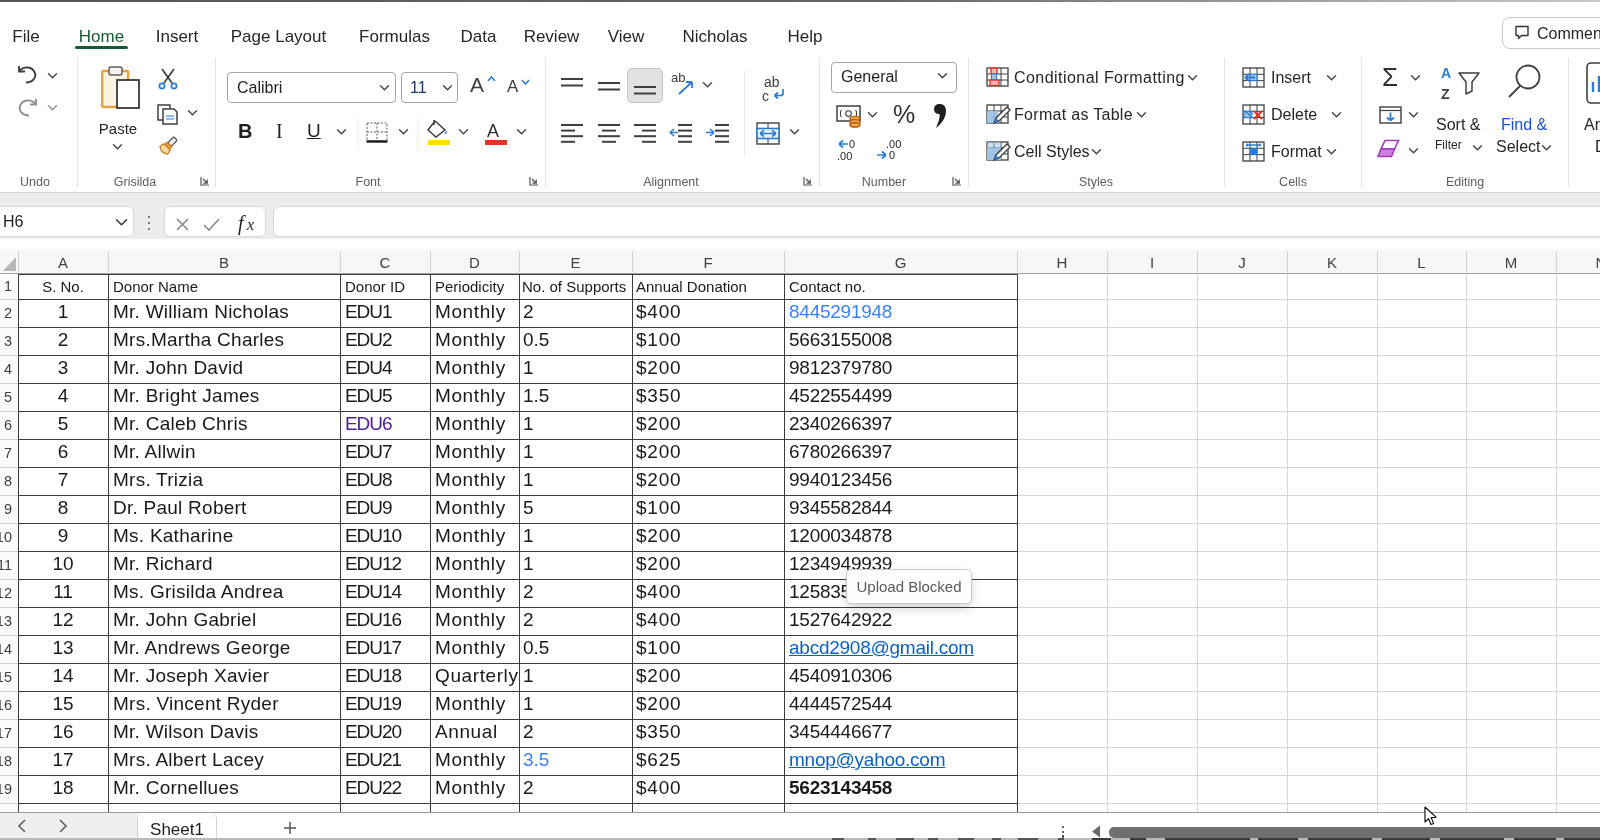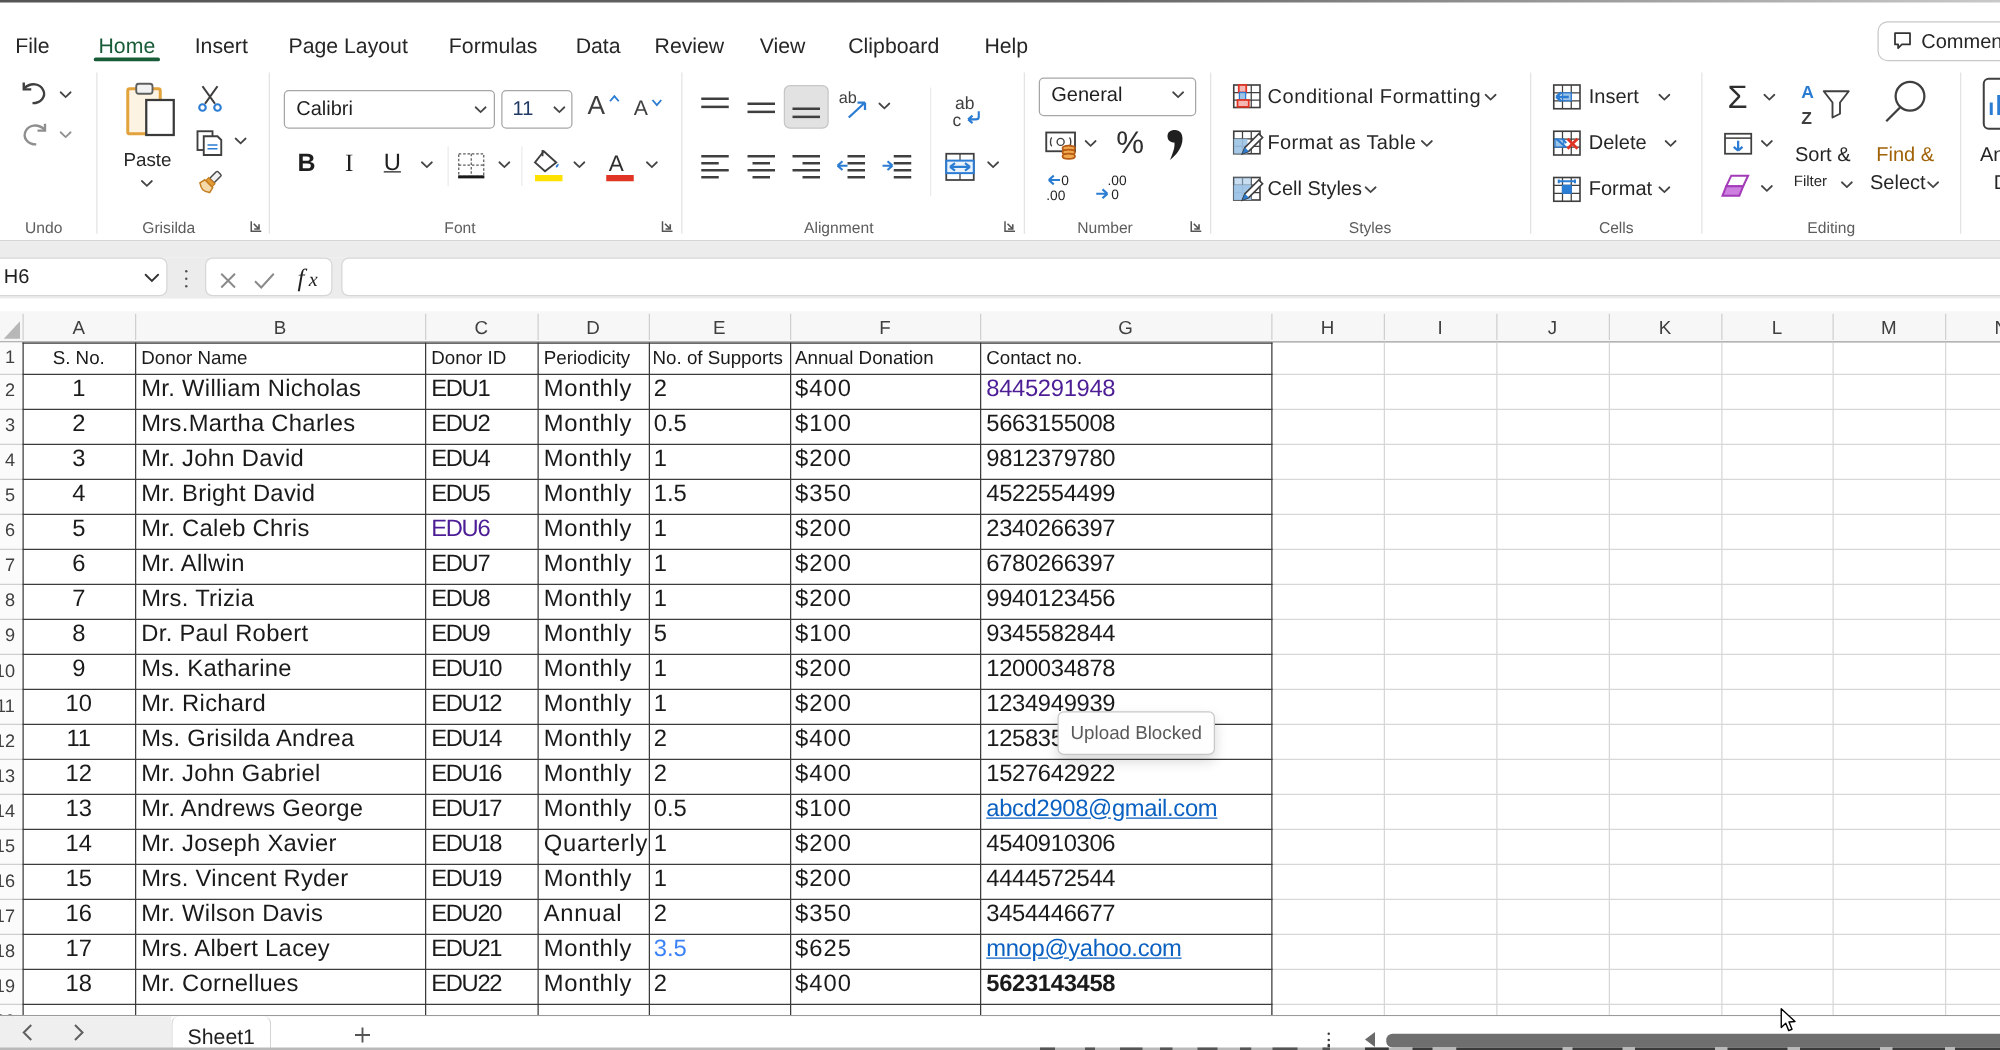--- a/index.html
+++ b/index.html
@@ -3,21 +3,21 @@
 <div style="position:relative;width:1600px;height:840px;overflow:hidden;background:#ffffff;font-family:'Liberation Sans',sans-serif;">
 <div style="position:absolute;left:0px;top:0px;width:1600px;height:1.5px;background:linear-gradient(90deg,#555 0%,#666 55%,#c9c9c9 100%);"></div>
 <div style="position:absolute;left:26px;top:28px;font-family:'Liberation Sans',sans-serif;font-size:17px;color:#262626;font-weight:letter-spacing:0.5px;;white-space:nowrap;line-height:1;transform:translateX(-50%);">File</div>
 <div style="position:absolute;left:101.5px;top:28px;font-family:'Liberation Sans',sans-serif;font-size:17px;color:#185c37;font-weight:letter-spacing:0.5px;;white-space:nowrap;line-height:1;transform:translateX(-50%);">Home</div>
 <div style="position:absolute;left:177px;top:28px;font-family:'Liberation Sans',sans-serif;font-size:17px;color:#262626;font-weight:letter-spacing:0.5px;;white-space:nowrap;line-height:1;transform:translateX(-50%);">Insert</div>
 <div style="position:absolute;left:278.5px;top:28px;font-family:'Liberation Sans',sans-serif;font-size:17px;color:#262626;font-weight:letter-spacing:0.5px;;white-space:nowrap;line-height:1;transform:translateX(-50%);">Page Layout</div>
 <div style="position:absolute;left:394.5px;top:28px;font-family:'Liberation Sans',sans-serif;font-size:17px;color:#262626;font-weight:letter-spacing:0.5px;;white-space:nowrap;line-height:1;transform:translateX(-50%);">Formulas</div>
 <div style="position:absolute;left:478.5px;top:28px;font-family:'Liberation Sans',sans-serif;font-size:17px;color:#262626;font-weight:letter-spacing:0.5px;;white-space:nowrap;line-height:1;transform:translateX(-50%);">Data</div>
 <div style="position:absolute;left:551.5px;top:28px;font-family:'Liberation Sans',sans-serif;font-size:17px;color:#262626;font-weight:letter-spacing:0.5px;;white-space:nowrap;line-height:1;transform:translateX(-50%);">Review</div>
 <div style="position:absolute;left:626px;top:28px;font-family:'Liberation Sans',sans-serif;font-size:17px;color:#262626;font-weight:letter-spacing:0.5px;;white-space:nowrap;line-height:1;transform:translateX(-50%);">View</div>
-<div style="position:absolute;left:715px;top:28px;font-family:'Liberation Sans',sans-serif;font-size:17px;color:#262626;font-weight:letter-spacing:0.5px;;white-space:nowrap;line-height:1;transform:translateX(-50%);">Clipboard</div>
+<div style="position:absolute;left:715px;top:28px;font-family:'Liberation Sans',sans-serif;font-size:17px;color:#262626;font-weight:letter-spacing:0.5px;;white-space:nowrap;line-height:1;transform:translateX(-50%);">Nicholas</div>
 <div style="position:absolute;left:805px;top:28px;font-family:'Liberation Sans',sans-serif;font-size:17px;color:#262626;font-weight:letter-spacing:0.5px;;white-space:nowrap;line-height:1;transform:translateX(-50%);">Help</div>
 <div style="position:absolute;left:75px;top:46px;width:53px;height:3px;background:#185c37;border-radius:2px;"></div>
 <div style="position:absolute;left:1502px;top:17px;width:120px;height:32px;border:1px solid #c8c8c8;border-radius:8px;background:#fff;"></div>
 <svg style="position:absolute;left:1514px;top:25px;overflow:visible" width="16" height="15" viewBox="0 0 16 15">
       <path d="M2 1.5 H14 V10.5 H7.5 L4.5 13.5 V10.5 H2 Z" stroke="#333" stroke-width="1.4" fill="none" stroke-linejoin="round"></path>
     </svg>
 <div style="position:absolute;left:1537px;top:26px;font-family:'Liberation Sans',sans-serif;font-size:16px;color:#262626;font-weight:400;white-space:nowrap;line-height:1;">Comments</div>
 <div style="position:absolute;left:77px;top:58px;width:1px;height:129px;background:#e3e3e3;"></div>
 <div style="position:absolute;left:215px;top:58px;width:1px;height:129px;background:#e3e3e3;"></div>
 <div style="position:absolute;left:545px;top:58px;width:1px;height:129px;background:#e3e3e3;"></div>
@@ -336,21 +336,21 @@
     </svg>
 <div style="position:absolute;left:1436px;top:117px;font-family:'Liberation Sans',sans-serif;font-size:16px;color:#262626;font-weight:400;white-space:nowrap;line-height:1;">Sort &amp;</div>
 <div style="position:absolute;left:1435px;top:139px;font-family:'Liberation Sans',sans-serif;font-size:12px;color:#262626;font-weight:400;white-space:nowrap;line-height:1;">Filter</div>
 <svg style="position:absolute;left:1473px;top:145px;overflow:visible" width="9" height="6" viewBox="0 0 9 6">
       <path d="M0.5 0.8 L4.5 4.68 L8.5 0.8" stroke="#444" stroke-width="1.4" fill="none" stroke-linecap="round"></path>
     </svg>
 <svg style="position:absolute;left:1507px;top:64px;overflow:visible" width="36" height="36" viewBox="0 0 36 36">
       <circle cx="21" cy="13" r="11.5" stroke="#3f3f3f" stroke-width="1.8" fill="none"></circle>
       <path d="M13 22 L2 33" stroke="#3f3f3f" stroke-width="1.8"></path>
     </svg>
-<div style="position:absolute;left:1501px;top:117px;font-family:'Liberation Sans',sans-serif;font-size:16px;color:#a16207;font-weight:400;white-space:nowrap;line-height:1;">Find &amp;</div>
+<div style="position:absolute;left:1501px;top:117px;font-family:'Liberation Sans',sans-serif;font-size:16px;color:#1d4ed8;font-weight:400;white-space:nowrap;line-height:1;">Find &amp;</div>
 <div style="position:absolute;left:1496px;top:139px;font-family:'Liberation Sans',sans-serif;font-size:16px;color:#262626;font-weight:400;white-space:nowrap;line-height:1;">Select</div>
 <svg style="position:absolute;left:1542px;top:145px;overflow:visible" width="9" height="6" viewBox="0 0 9 6">
       <path d="M0.5 0.8 L4.5 4.68 L8.5 0.8" stroke="#444" stroke-width="1.4" fill="none" stroke-linecap="round"></path>
     </svg>
 <div style="position:absolute;left:1465px;top:176px;font-family:'Liberation Sans',sans-serif;font-size:12.5px;color:#5d5d5d;font-weight:400;white-space:nowrap;line-height:1;transform:translateX(-50%);">Editing</div>
 <svg style="position:absolute;left:1586px;top:62px;overflow:visible" width="30" height="44" viewBox="0 0 30 44">
       <rect x="1" y="1" width="28" height="40" rx="4" fill="#fff" stroke="#3f3f3f" stroke-width="1.6"></rect>
       <path d="M7 30 V20 M13 30 V14 M19 30 V23" stroke="#2b7cd3" stroke-width="2.4"></path>
     </svg>
 <div style="position:absolute;left:1584px;top:117px;font-family:'Liberation Sans',sans-serif;font-size:16px;color:#262626;font-weight:400;white-space:nowrap;line-height:1;">Analyze</div>
@@ -508,37 +508,37 @@
 <div style="position:absolute;left:435px;top:278.5px;font-family:'Liberation Sans',sans-serif;font-size:15px;color:#1a1a1a;font-weight:400;white-space:nowrap;line-height:1;">Periodicity</div>
 <div style="position:absolute;left:522px;top:278.5px;font-family:'Liberation Sans',sans-serif;font-size:15px;color:#1a1a1a;font-weight:400;white-space:nowrap;line-height:1;">No. of Supports</div>
 <div style="position:absolute;left:636px;top:278.5px;font-family:'Liberation Sans',sans-serif;font-size:15px;color:#1a1a1a;font-weight:400;white-space:nowrap;line-height:1;">Annual Donation</div>
 <div style="position:absolute;left:789px;top:278.5px;font-family:'Liberation Sans',sans-serif;font-size:15px;color:#1a1a1a;font-weight:400;white-space:nowrap;line-height:1;">Contact no.</div>
 <div style="position:absolute;left:63px;top:302px;font-family:'Liberation Sans',sans-serif;font-size:19px;color:#1a1a1a;font-weight:400;white-space:nowrap;line-height:1;transform:translateX(-50%);">1</div>
 <div style="position:absolute;left:113px;top:302px;font-family:'Liberation Sans',sans-serif;font-size:19px;color:#1a1a1a;font-weight:400;white-space:nowrap;line-height:1;letter-spacing:0.25px;">Mr. William Nicholas</div>
 <div style="position:absolute;left:345px;top:302px;font-family:'Liberation Sans',sans-serif;font-size:19px;color:#1a1a1a;font-weight:400;white-space:nowrap;line-height:1;letter-spacing:-1.05px;">EDU1</div>
 <div style="position:absolute;left:435px;top:302px;font-family:'Liberation Sans',sans-serif;font-size:19px;color:#1a1a1a;font-weight:400;white-space:nowrap;line-height:1;letter-spacing:0.6px;">Monthly</div>
 <div style="position:absolute;left:523px;top:302px;font-family:'Liberation Sans',sans-serif;font-size:19px;color:#1a1a1a;font-weight:400;white-space:nowrap;line-height:1;">2</div>
 <div style="position:absolute;left:636px;top:302px;font-family:'Liberation Sans',sans-serif;font-size:19px;color:#1a1a1a;font-weight:400;white-space:nowrap;line-height:1;letter-spacing:0.8px;">$400</div>
-<div style="position:absolute;left:789px;top:302px;font-family:'Liberation Sans',sans-serif;font-size:19px;color:#4c1d95;font-weight:400;white-space:nowrap;line-height:1;letter-spacing:-0.25px;">8445291948</div>
+<div style="position:absolute;left:789px;top:302px;font-family:'Liberation Sans',sans-serif;font-size:19px;color:#3b82f6;font-weight:400;white-space:nowrap;line-height:1;letter-spacing:-0.25px;">8445291948</div>
 <div style="position:absolute;left:63px;top:330px;font-family:'Liberation Sans',sans-serif;font-size:19px;color:#1a1a1a;font-weight:400;white-space:nowrap;line-height:1;transform:translateX(-50%);">2</div>
 <div style="position:absolute;left:113px;top:330px;font-family:'Liberation Sans',sans-serif;font-size:19px;color:#1a1a1a;font-weight:400;white-space:nowrap;line-height:1;letter-spacing:0.25px;">Mrs.Martha Charles</div>
 <div style="position:absolute;left:345px;top:330px;font-family:'Liberation Sans',sans-serif;font-size:19px;color:#1a1a1a;font-weight:400;white-space:nowrap;line-height:1;letter-spacing:-1.05px;">EDU2</div>
 <div style="position:absolute;left:435px;top:330px;font-family:'Liberation Sans',sans-serif;font-size:19px;color:#1a1a1a;font-weight:400;white-space:nowrap;line-height:1;letter-spacing:0.6px;">Monthly</div>
 <div style="position:absolute;left:523px;top:330px;font-family:'Liberation Sans',sans-serif;font-size:19px;color:#1a1a1a;font-weight:400;white-space:nowrap;line-height:1;">0.5</div>
 <div style="position:absolute;left:636px;top:330px;font-family:'Liberation Sans',sans-serif;font-size:19px;color:#1a1a1a;font-weight:400;white-space:nowrap;line-height:1;letter-spacing:0.8px;">$100</div>
 <div style="position:absolute;left:789px;top:330px;font-family:'Liberation Sans',sans-serif;font-size:19px;color:#1a1a1a;font-weight:400;white-space:nowrap;line-height:1;letter-spacing:-0.25px;">5663155008</div>
 <div style="position:absolute;left:63px;top:358px;font-family:'Liberation Sans',sans-serif;font-size:19px;color:#1a1a1a;font-weight:400;white-space:nowrap;line-height:1;transform:translateX(-50%);">3</div>
 <div style="position:absolute;left:113px;top:358px;font-family:'Liberation Sans',sans-serif;font-size:19px;color:#1a1a1a;font-weight:400;white-space:nowrap;line-height:1;letter-spacing:0.25px;">Mr. John David</div>
 <div style="position:absolute;left:345px;top:358px;font-family:'Liberation Sans',sans-serif;font-size:19px;color:#1a1a1a;font-weight:400;white-space:nowrap;line-height:1;letter-spacing:-1.05px;">EDU4</div>
 <div style="position:absolute;left:435px;top:358px;font-family:'Liberation Sans',sans-serif;font-size:19px;color:#1a1a1a;font-weight:400;white-space:nowrap;line-height:1;letter-spacing:0.6px;">Monthly</div>
 <div style="position:absolute;left:523px;top:358px;font-family:'Liberation Sans',sans-serif;font-size:19px;color:#1a1a1a;font-weight:400;white-space:nowrap;line-height:1;">1</div>
 <div style="position:absolute;left:636px;top:358px;font-family:'Liberation Sans',sans-serif;font-size:19px;color:#1a1a1a;font-weight:400;white-space:nowrap;line-height:1;letter-spacing:0.8px;">$200</div>
 <div style="position:absolute;left:789px;top:358px;font-family:'Liberation Sans',sans-serif;font-size:19px;color:#1a1a1a;font-weight:400;white-space:nowrap;line-height:1;letter-spacing:-0.25px;">9812379780</div>
 <div style="position:absolute;left:63px;top:386px;font-family:'Liberation Sans',sans-serif;font-size:19px;color:#1a1a1a;font-weight:400;white-space:nowrap;line-height:1;transform:translateX(-50%);">4</div>
-<div style="position:absolute;left:113px;top:386px;font-family:'Liberation Sans',sans-serif;font-size:19px;color:#1a1a1a;font-weight:400;white-space:nowrap;line-height:1;letter-spacing:0.25px;">Mr. Bright David</div>
+<div style="position:absolute;left:113px;top:386px;font-family:'Liberation Sans',sans-serif;font-size:19px;color:#1a1a1a;font-weight:400;white-space:nowrap;line-height:1;letter-spacing:0.25px;">Mr. Bright James</div>
 <div style="position:absolute;left:345px;top:386px;font-family:'Liberation Sans',sans-serif;font-size:19px;color:#1a1a1a;font-weight:400;white-space:nowrap;line-height:1;letter-spacing:-1.05px;">EDU5</div>
 <div style="position:absolute;left:435px;top:386px;font-family:'Liberation Sans',sans-serif;font-size:19px;color:#1a1a1a;font-weight:400;white-space:nowrap;line-height:1;letter-spacing:0.6px;">Monthly</div>
 <div style="position:absolute;left:523px;top:386px;font-family:'Liberation Sans',sans-serif;font-size:19px;color:#1a1a1a;font-weight:400;white-space:nowrap;line-height:1;">1.5</div>
 <div style="position:absolute;left:636px;top:386px;font-family:'Liberation Sans',sans-serif;font-size:19px;color:#1a1a1a;font-weight:400;white-space:nowrap;line-height:1;letter-spacing:0.8px;">$350</div>
 <div style="position:absolute;left:789px;top:386px;font-family:'Liberation Sans',sans-serif;font-size:19px;color:#1a1a1a;font-weight:400;white-space:nowrap;line-height:1;letter-spacing:-0.25px;">4522554499</div>
 <div style="position:absolute;left:63px;top:414px;font-family:'Liberation Sans',sans-serif;font-size:19px;color:#1a1a1a;font-weight:400;white-space:nowrap;line-height:1;transform:translateX(-50%);">5</div>
 <div style="position:absolute;left:113px;top:414px;font-family:'Liberation Sans',sans-serif;font-size:19px;color:#1a1a1a;font-weight:400;white-space:nowrap;line-height:1;letter-spacing:0.25px;">Mr. Caleb Chris</div>
 <div style="position:absolute;left:345px;top:414px;font-family:'Liberation Sans',sans-serif;font-size:19px;color:#4c1d95;font-weight:400;white-space:nowrap;line-height:1;letter-spacing:-1.05px;">EDU6</div>
 <div style="position:absolute;left:435px;top:414px;font-family:'Liberation Sans',sans-serif;font-size:19px;color:#1a1a1a;font-weight:400;white-space:nowrap;line-height:1;letter-spacing:0.6px;">Monthly</div>
 <div style="position:absolute;left:523px;top:414px;font-family:'Liberation Sans',sans-serif;font-size:19px;color:#1a1a1a;font-weight:400;white-space:nowrap;line-height:1;">1</div>

